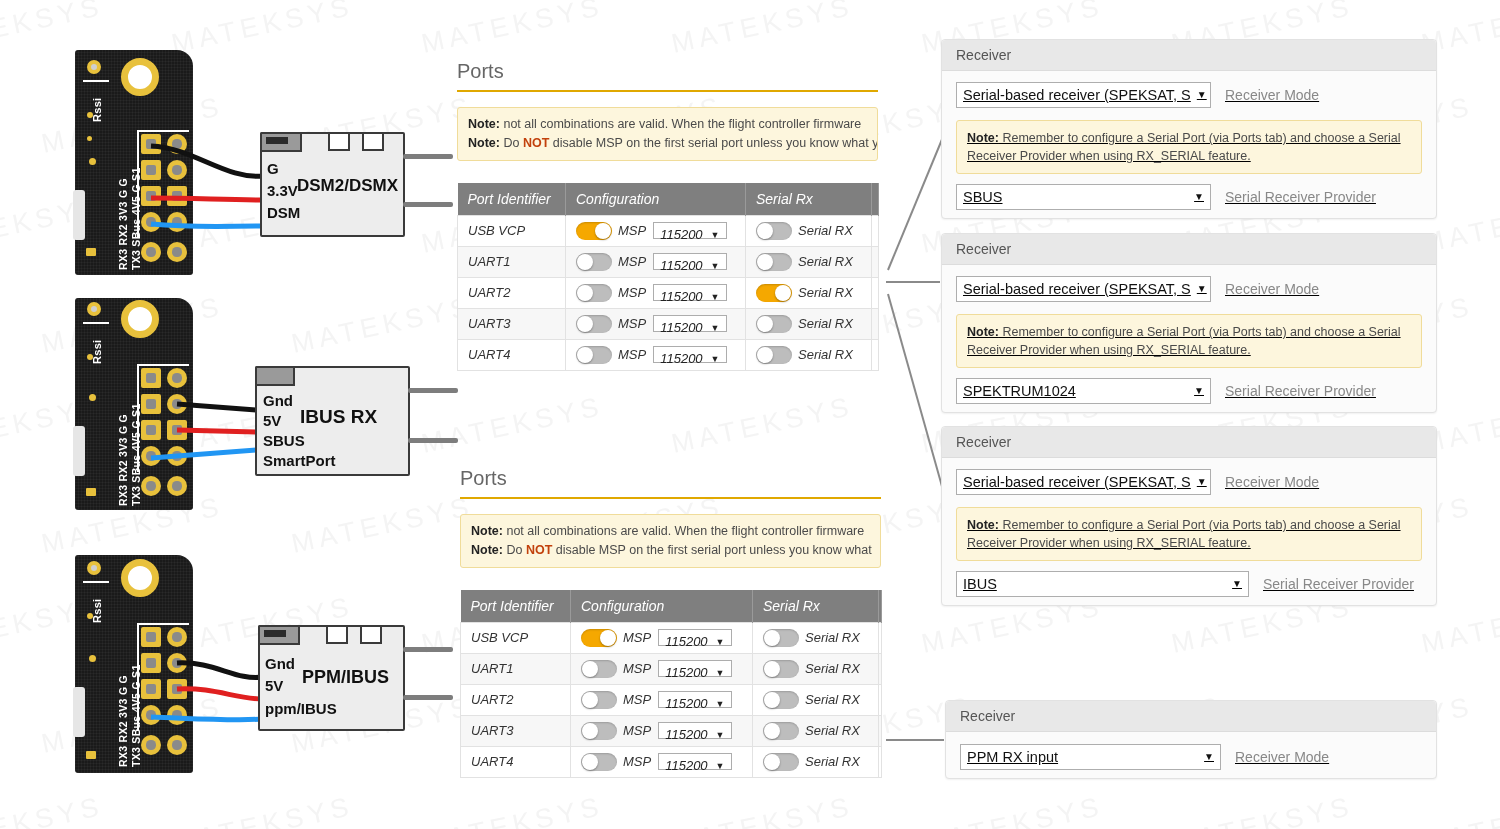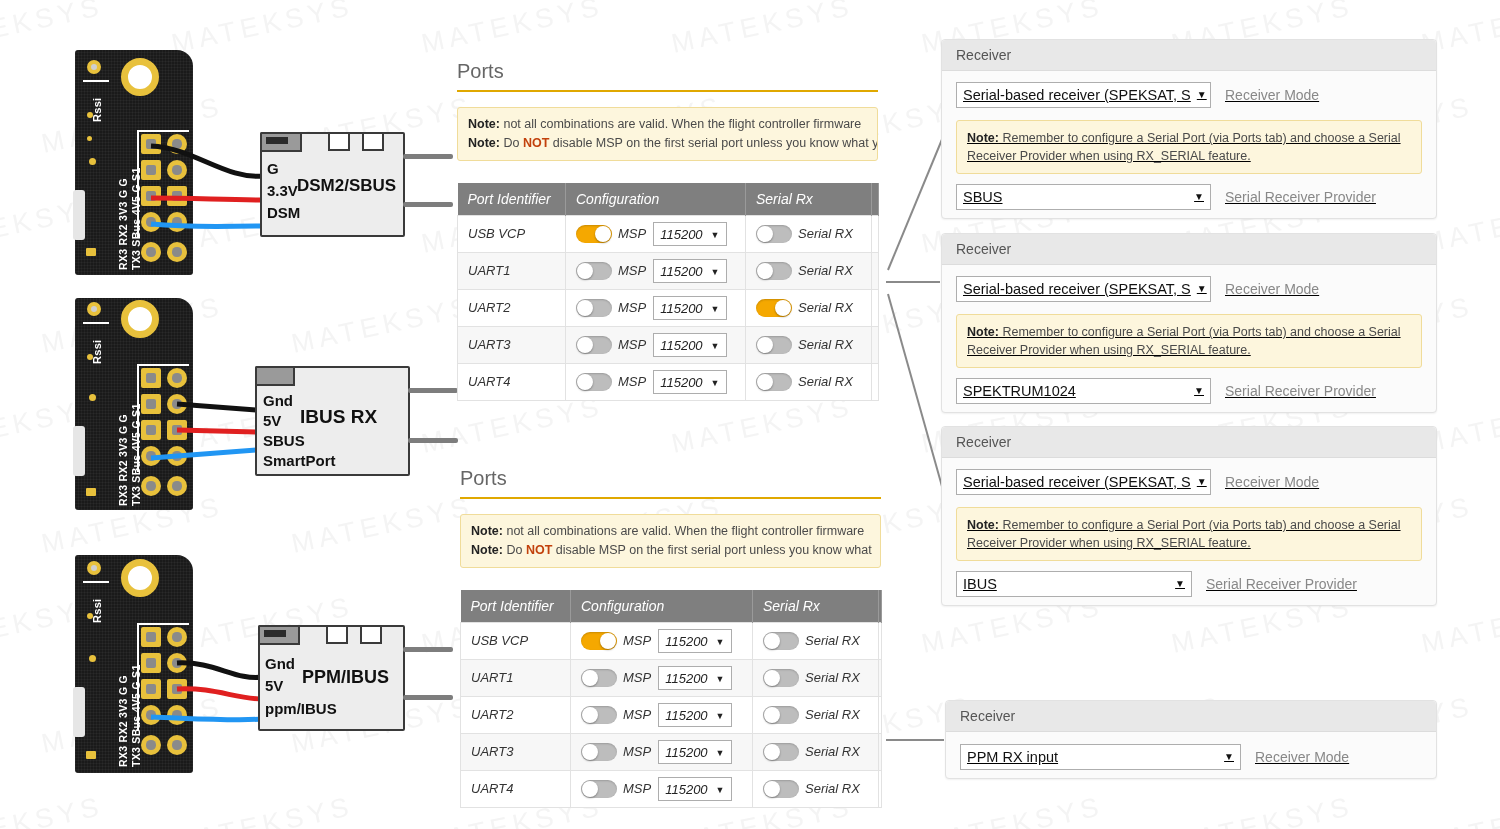--- a/index.html
+++ b/index.html
@@ -149,21 +149,21 @@
   .toggle.on::after { left: auto; right: 1px; }
   .tg-label {
     display: inline-block; vertical-align: middle;
     margin-left: 6px; font-size: 13px; color: #333;
   }
   .sel {
     display: inline-block; vertical-align: middle;
     border: 1px solid #adadad; background: #fff;
     font-size: 13px; color: #222;
     padding: 3px 6px; margin-left: 7px;
-    position: relative; height: 24px; line-height: 17px;
+    position: relative; height: 17px; line-height: 17px;
   }
   .sel .caret {
     display: inline-block; margin-left: 8px;
     font-size: 9px; color: #222; vertical-align: middle;
   }
 
   
   .rcv-card {
     position: absolute; z-index: 2;
     background: #fbfbfb;
@@ -299,21 +299,21 @@
       <path d="M76 148 C 120 148, 150 150, 190 150" stroke="#e02020" stroke-width="5" fill="none"></path>
       <path d="M76 174 C 120 178, 150 176, 190 176" stroke="#2196f3" stroke-width="5" fill="none"></path>
     </svg>
 
     <div class="rxbox" style="left:185px; top:82px; width:145px; height:105px;">
       <div class="rxbox-top" style="width:42px;"></div>
       <div class="rx-conn" style="left:4px; top:3px; width:22px; height:7px;"></div>
       <div class="rx-chip" style="left:66px; top:-2px; width:22px; height:19px;"></div>
       <div class="rx-chip" style="left:100px; top:-2px; width:22px; height:19px;"></div>
     </div>
-    <span class="rx-title" style="left:222px; top:126px; font-size:17px;">DSM2/SBUS</span>
+    <span class="rx-title" style="left:222px; top:126px; font-size:17px;">DSM2/DSMX</span>
     <span class="rx-pin" style="left:192px; top:110px;">G</span>
     <span class="rx-pin" style="left:192px; top:132px;">3.3V</span>
     <span class="rx-pin" style="left:192px; top:154px;">DSM</span>
     <div class="rx-lead" style="left:328px; top:104px; width:50px; height:5px;"></div>
     <div class="rx-lead" style="left:328px; top:152px; width:50px; height:5px;"></div>
   </div>
 
   <div class="board-fig" style="left:75px; top:298px; width:370px; height:215px;">
     <div class="pcb" style="left:0; top:0; width:118px; height:212px;"></div>
     <div class="small-hole" style="left:12px; top:4px; width:14px; height:14px;"></div>
@@ -586,34 +586,34 @@
         <div class="dropdown" style="width:255px;">
           <span>Serial-based receiver (SPEKSAT, S</span>
           <span class="caret">▼</span>
         </div>
         <span class="rcv-label">Receiver Mode</span>
       </div>
       <div class="rcv-note">
         <b>Note:</b><span> Remember to configure a Serial Port (via Ports tab) and choose a Serial Receiver Provider when using RX_SERIAL feature.</span>
       </div>
       <div class="rcv-row">
-        <div class="dropdown" style="width:236px;">
+        <div class="dropdown" style="width:293px;">
           <span>IBUS</span>
           <span class="caret">▼</span>
         </div>
         <span class="rcv-label">Serial Receiver Provider</span>
       </div>
     </div>
   </div>
 
   <div class="rcv-card" style="left:945px; top:700px; width:492px; height:79px;">
     <div class="rcv-head">Receiver</div>
     <div class="rcv-body" style="padding:12px 14px;">
       <div class="rcv-row">
-        <div class="dropdown" style="width:281px;">
+        <div class="dropdown" style="width:261px;">
           <span>PPM RX input</span>
           <span class="caret">▼</span>
         </div>
         <span class="rcv-label">Receiver Mode</span>
       </div>
     </div>
   </div>
 
 </div>
 

